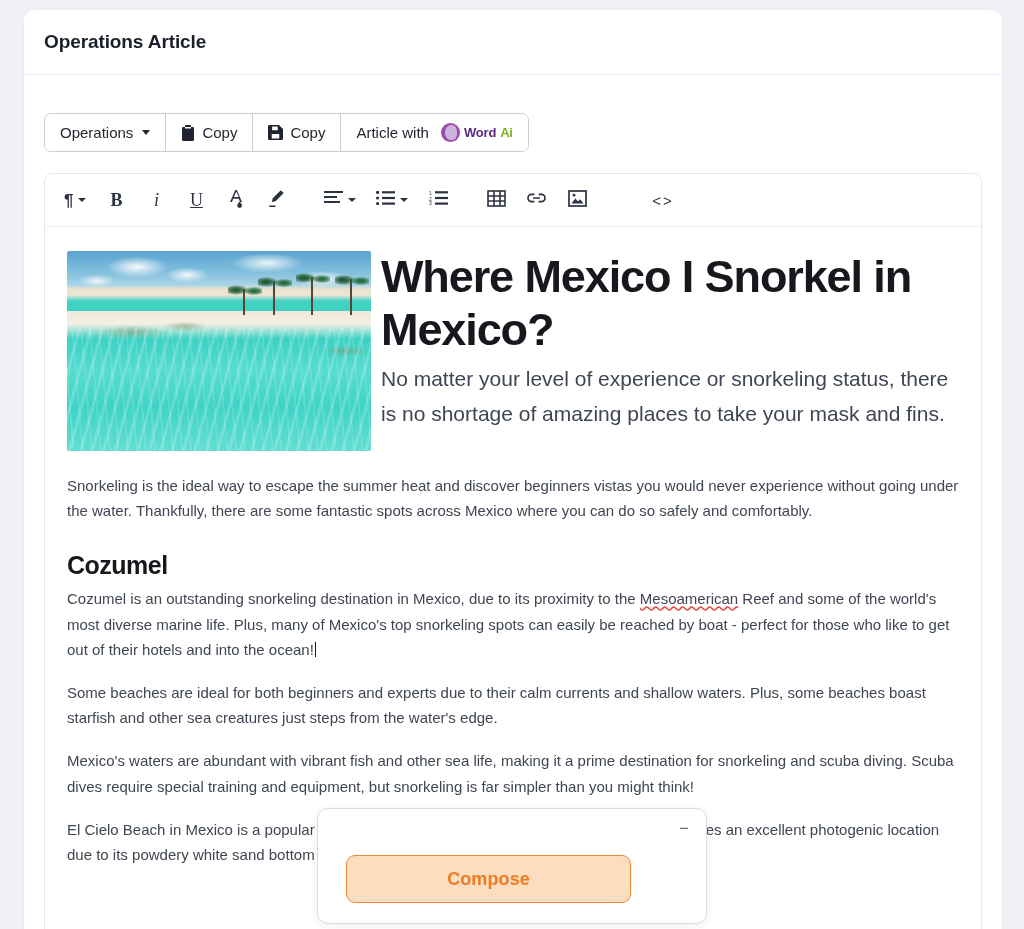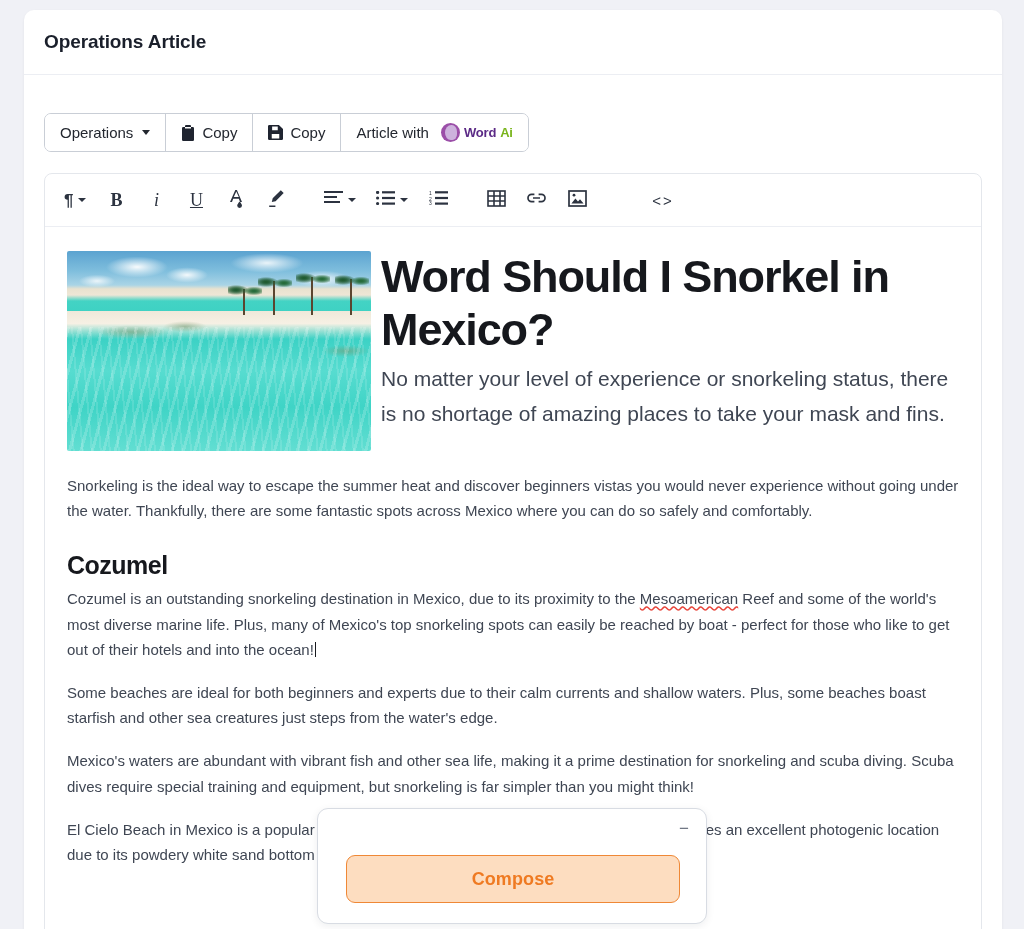--- a/index.html
+++ b/index.html
@@ -229,21 +229,21 @@
     position: absolute; right: 12px; top: 10px;
     width: 20px; height: 18px;
     display: flex; align-items: center; justify-content: center;
     color: #6b7280;
     font-size: 17px; line-height: 1;
     cursor: pointer;
   }
   .compose-btn {
     position: absolute;
     left: 28px; top: 46px;
-    width: 334px; height: 48px;
+    width: 285px; height: 48px;
     background: #fdddc0;
     border: 1.6px solid #ef8836;
     border-radius: 9px;
     color: #ef7a22;
     font-size: 18px;
     font-weight: bold;
     display: flex; align-items: center; justify-content: center;
     cursor: pointer;
     letter-spacing: .1px;
   }
@@ -430,21 +430,21 @@
           <div class="palm" style="left:176px; top:38px; height:26px;"></div>
           <div class="palm" style="left:206px; top:30px; height:34px;"></div>
           <div class="palm" style="left:244px; top:26px; height:38px;"></div>
           <div class="palm" style="left:283px; top:28px; height:36px;"></div>
           <div class="reef" style="left:30px; top:74px; width:70px; height:14px;"></div>
           <div class="reef" style="left:96px; top:70px; width:44px; height:11px;"></div>
           <div class="reef" style="left:255px; top:94px; width:48px; height:12px;"></div>
           <div class="shimmer"></div>
         </div>
 
-        <h1 class="h1">Word Should I Snorkel in Mexico?</h1>
+        <h1 class="h1">Where Mexico I Snorkel in Mexico?</h1>
         <p class="lede">No matter your level of experience or snorkeling status, there is no shortage of amazing places to take your mask and fins.</p>
       </div>
 
       <p class="p">Snorkeling is the ideal way to escape the summer heat and discover beginners vistas you would never experience without going under the water. Thankfully, there are some fantastic spots across Mexico where you can do so safely and comfortably.</p>
 
       <h2 class="h2">Cozumel</h2>
 
       <p class="p tight"><span>Cozumel is an outstanding snorkeling destination in Mexico, due to its proximity to the </span><span class="misspell">Mesoamerican</span><span> Reef and some of the world's most diverse marine life. Plus, many of Mexico's top snorkeling spots can easily be reached by boat - perfect for those who like to get out of their hotels and into the ocean!</span><span class="caret-bar"></span></p>
 
       <p class="p">Some beaches are ideal for both beginners and experts due to their calm currents and shallow waters. Plus, some beaches boast starfish and other sea creatures just steps from the water's edge.</p>

